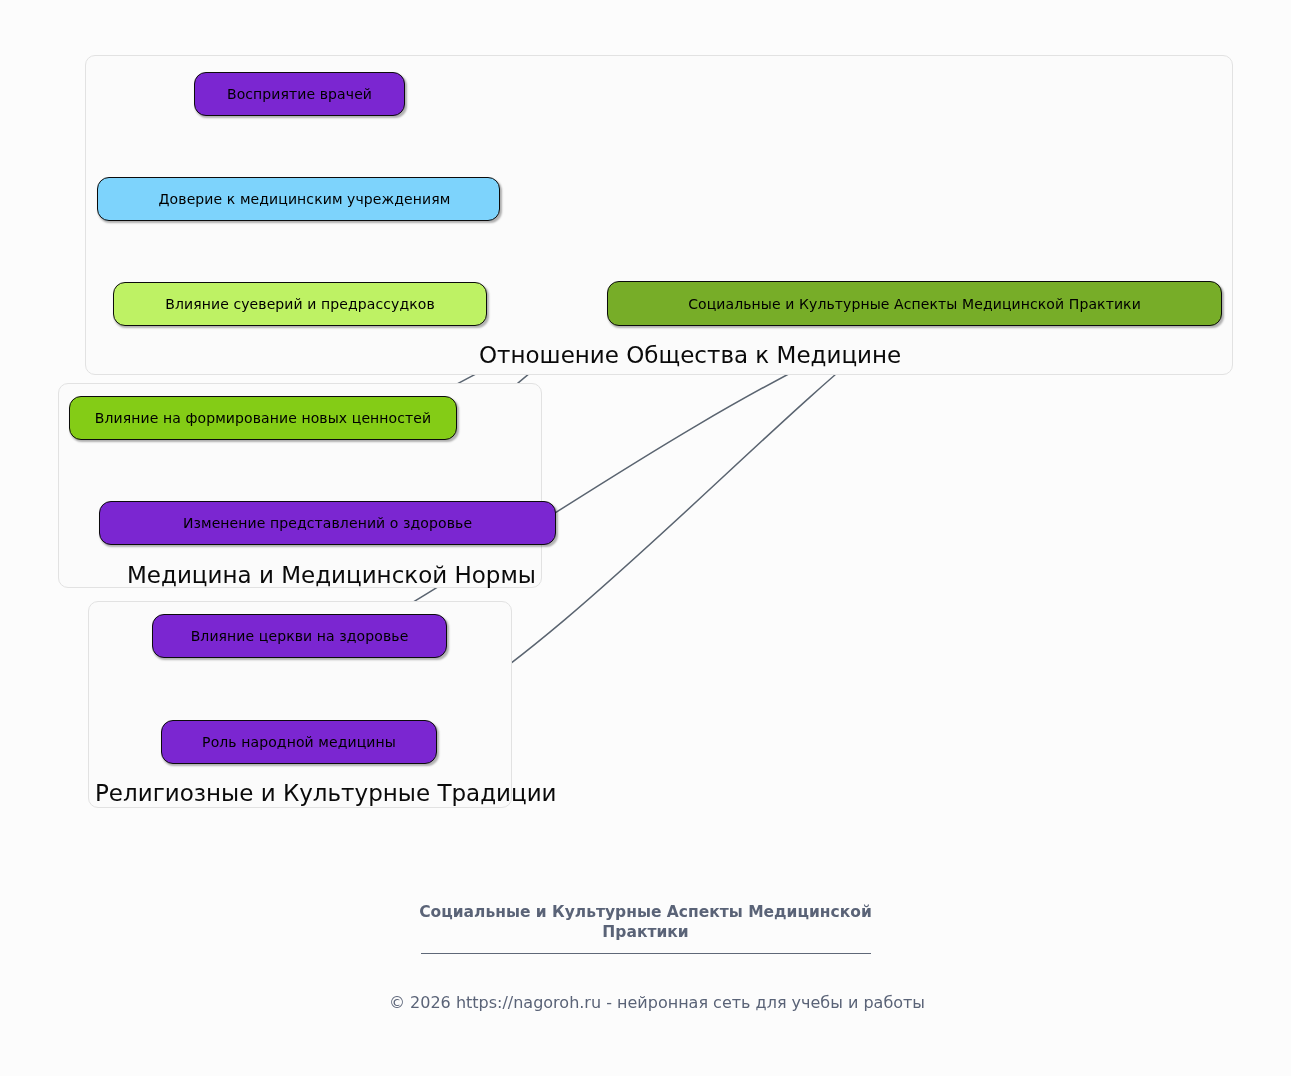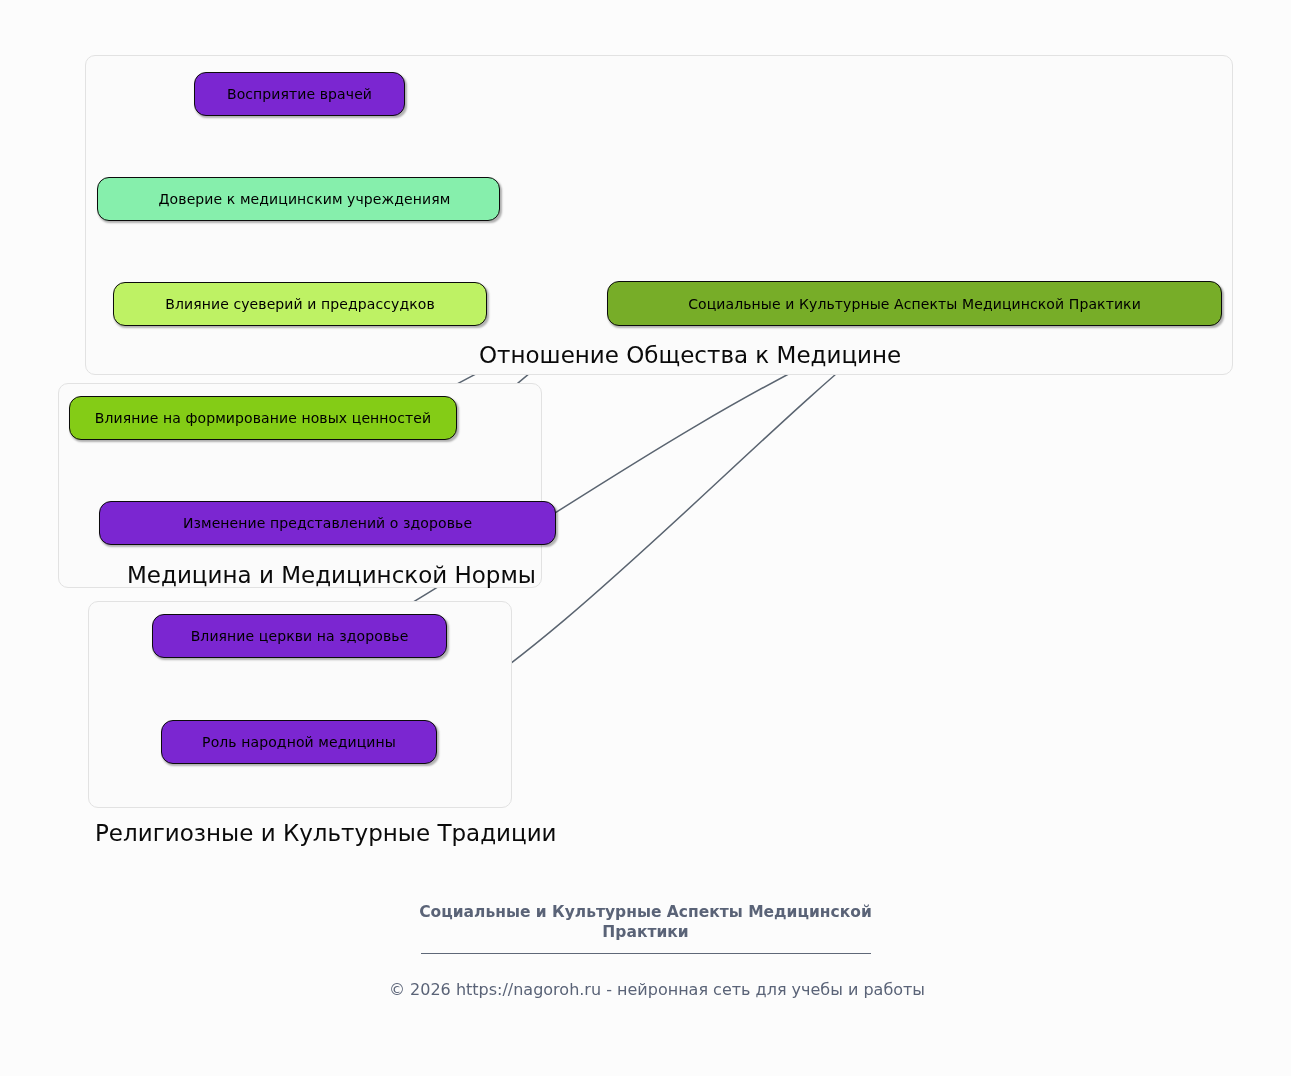--- a/index.html
+++ b/index.html
@@ -75,21 +75,21 @@
     max-width: 530px;
     margin: 22px auto 0 auto;
   }
   #footer-divider {
     margin: 10px auto 0 auto;
     width: 450px;
     height: 1px;
     background: #5f6878;
   }
   #footer-copy {
-    margin-top: 26px;
+    margin-top: 39px;
     font-size: 16px;
     color: #5a6377;
     padding-left: 23px;
   }
 </style>
 </head>
 <body>
 
 <div id="page">
 
@@ -109,25 +109,25 @@
       <path d="M 414 728 C 560 650, 760 430, 888 331"></path>
     </g>
   </svg>
 
   <div id="clusters">
       <div class="cluster-box" style="left: 85px; top: 55px; width: 1148px; height: 320px;"></div>
       <div class="cluster-label" style="left: 479px; top: 342px;">Отношение Общества к Медицине</div>
       <div class="cluster-box" style="left: 58px; top: 383px; width: 484px; height: 205px;"></div>
       <div class="cluster-label" style="left: 127px; top: 562px;">Медицина и Медицинской Нормы</div>
       <div class="cluster-box" style="left: 88px; top: 601px; width: 424px; height: 207px;"></div>
-      <div class="cluster-label" style="left: 95px; top: 820px;">Религиозные и Культурные Традиции</div>
+      <div class="cluster-label" style="left: 95px; top: 780px;">Религиозные и Культурные Традиции</div>
     </div>
   <div id="nodes">
       <div class="node node-leaf" style="left: 194px; top: 72px; width: 211px; height: 44px; background: rgb(123, 38, 209);">Восприятие врачей</div>
-      <div class="node node-leaf" style="left: 97px; top: 177px; width: 403px; height: 44px; background: #86efac; padding-left: 12px;">Доверие к медицинским учреждениям</div>
+      <div class="node node-leaf" style="left: 97px; top: 177px; width: 403px; height: 44px; background: #7dd3fc; padding-left: 12px;">Доверие к медицинским учреждениям</div>
       <div class="node node-leaf" style="left: 113px; top: 282px; width: 374px; height: 44px; background: #bef264;">Влияние суеверий и предрассудков</div>
       <div class="node node-leaf" style="left: 69px; top: 396px; width: 388px; height: 44px; background: #84cc16;">Влияние на формирование новых ценностей</div>
       <div class="node node-leaf" style="left: 99px; top: 501px; width: 457px; height: 44px; background: rgb(123, 38, 209);">Изменение представлений о здоровье</div>
       <div class="node node-leaf" style="left: 152px; top: 614px; width: 295px; height: 44px; background: rgb(123, 38, 209);">Влияние церкви на здоровье</div>
       <div class="node node-leaf" style="left: 161px; top: 720px; width: 276px; height: 44px; background: rgb(123, 38, 209);">Роль народной медицины</div>
       <div class="node node-root" style="left: 607px; top: 281px; width: 615px; height: 45px; background: rgb(119, 173, 40);">Социальные и Культурные Аспекты Медицинской Практики</div>
     </div>
 
   <div id="footer">
     <div id="footer-title">Социальные и Культурные Аспекты Медицинской Практики</div>

